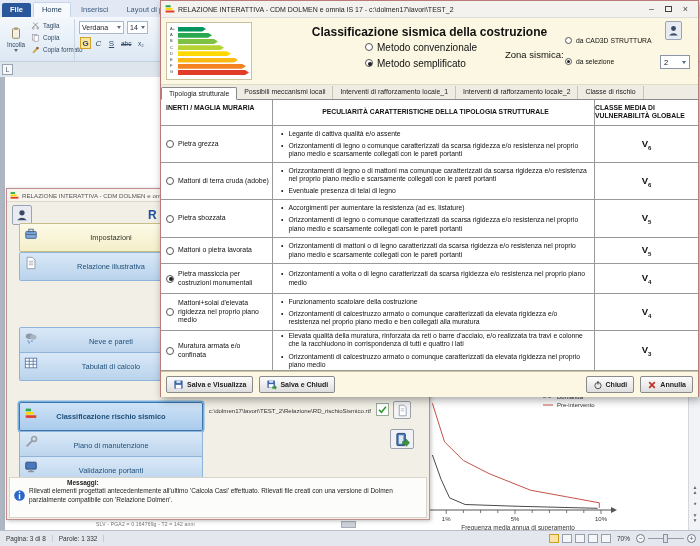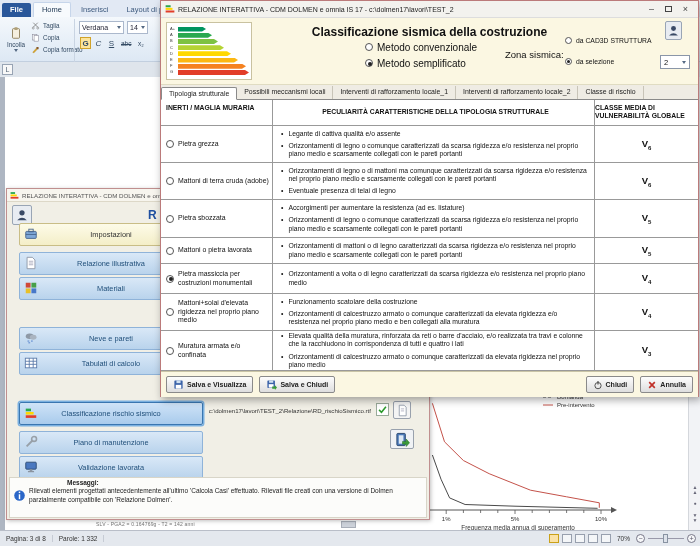--- a/index.html
+++ b/index.html
@@ -46,24 +46,24 @@
   .ztrack{width:36px;height:1px;background:#99a;position:relative;}
   .zthumb{position:absolute;left:15px;top:-4px;width:5px;height:9px;background:#dde2ea;border:1px solid #8893a2;}
   #chart{position:absolute;left:423px;top:390px;}
 
   
   .backwin{position:absolute;left:6px;top:188px;width:424px;height:332px;background:#f1efe6;border:1px solid #c08f8f;box-shadow:1px 1px 4px rgba(0,0,0,.25);}
   .bw-title{height:13px;display:flex;align-items:center;gap:3px;padding:0 3px;background:#f7f5ee;border-bottom:1px solid #ddd8c8;font-size:6.2px;color:#555;overflow:hidden;white-space:nowrap;}
   .bw-avatar{position:absolute;left:5px;top:16px;width:20px;height:20px;background:#e8ecf2;border:1px solid #99a5b5;border-radius:2px;display:flex;align-items:center;justify-content:center;}
   .bw-r{position:absolute;left:141px;top:19px;font-weight:bold;font-size:12px;color:#1f4fa0;}
   .bw-buttons{position:absolute;left:12px;top:0;width:184px;height:100%;}
-  .bbtn{position:absolute;left:0;width:184px;height:23px;border:1px solid #8fb3d9;border-radius:2px;background:linear-gradient(#d9e8f7,#b9d3ec);display:flex;align-items:center;justify-content:center;font-size:7.4px;color:#1f4e79;}
+  .bbtn{position:absolute;left:0;width:184px;height:29px;border:1px solid #8fb3d9;border-radius:2px;background:linear-gradient(#d9e8f7,#b9d3ec);display:flex;align-items:center;justify-content:center;font-size:7.4px;color:#1f4e79;}
   .bbtn .bicn{position:absolute;left:4px;top:3px;}
   .bbtn.cream{background:linear-gradient(#fdfbe8,#f4eec8);border-color:#c9bd86;color:#333;}
-  .bbtn.sel{box-shadow:0 0 0 1.5px #7ab0e0;border-color:#3a76b0;background:linear-gradient(#cfe3f7,#a9cbec);}
+  .bbtn.sel{box-shadow:0 0 0 1.5px #7ab0e0;border-color:#3a76b0;background:linear-gradient(#cfe3f7,#a9cbec);font-weight:bold;}
   .bw-path{position:absolute;left:174px;top:218px;width:190px;font-size:6.1px;color:#333;text-align:right;white-space:nowrap;overflow:hidden;}
   .bw-check{position:absolute;left:369px;top:214px;width:13px;height:13px;background:#fff;border:1px solid #9aab9a;display:flex;align-items:center;justify-content:center;}
   .bw-docbtn{position:absolute;left:386px;top:212px;width:18px;height:18px;border:1px solid #99a1ad;background:#f4f4f4;border-radius:2px;display:flex;align-items:center;justify-content:center;}
   .bw-export{position:absolute;left:383px;top:240px;width:24px;height:20px;border:1px solid #99a1ad;background:#f0f2f5;border-radius:2px;display:flex;align-items:center;justify-content:center;}
   .bw-msg{position:absolute;left:2px;top:288px;width:418px;height:41px;background:#fcfcfa;border:1px solid #d8d5c8;}
   .msg-label{position:absolute;left:57px;top:1px;font-size:6.5px;font-weight:bold;color:#222;}
   .msg-icon{position:absolute;left:3px;top:11px;}
   .msg-text{position:absolute;left:19px;top:9px;width:386px;font-size:6.5px;color:#222;line-height:1.35;}
 
   
@@ -287,31 +287,20 @@
           <span class="icn bicn">
             <svg viewBox="0 0 16 16" width="14" height="14">
               <path d="M3.5 1.5 h6 l3 3 v10 h-9 z" fill="#fff" stroke="#8a94a4"></path>
               <line x1="5.5" y1="6" x2="10.5" y2="6" stroke="#aab"></line>
               <line x1="5.5" y1="8" x2="10.5" y2="8" stroke="#aab"></line>
               <line x1="5.5" y1="10" x2="10.5" y2="10" stroke="#aab"></line>
             </svg>
           </span>
           <span>Relazione illustrativa</span>
         </div>
-        <div class="bbtn" style="top: 88px;">
-          <span class="icn bicn">
-            <svg viewBox="0 0 16 16" width="14" height="14">
-              <rect x="2" y="2" width="5.5" height="5.5" fill="#d04838"></rect>
-              <rect x="8.5" y="2" width="5.5" height="5.5" fill="#48a048"></rect>
-              <rect x="2" y="8.5" width="5.5" height="5.5" fill="#e8c028"></rect>
-              <rect x="8.5" y="8.5" width="5.5" height="5.5" fill="#4878c8"></rect>
-            </svg>
-          </span>
-          <span>Materiali</span>
-        </div>
         <div class="bbtn" style="top: 138px;">
           <span class="icn bicn">
             <svg viewBox="0 0 16 16" width="14" height="14">
               <ellipse cx="6.5" cy="6" rx="4.5" ry="3.2" fill="#8e99a6"></ellipse>
               <ellipse cx="10.5" cy="7.2" rx="3.8" ry="2.8" fill="#aab4c0"></ellipse>
               <line x1="4" y1="11.5" x2="6" y2="11.5" stroke="#4878c8"></line>
               <line x1="8" y1="11.5" x2="10" y2="11.5" stroke="#4878c8"></line>
               <line x1="5" y1="13.5" x2="7" y2="13.5" stroke="#4878c8"></line>
             </svg>
           </span>
@@ -349,21 +338,21 @@
           <span>Piano di manutenzione</span>
         </div>
         <div class="bbtn" style="top: 267px;">
           <span class="icn bicn">
             <svg viewBox="0 0 16 16" width="14" height="14">
               <rect x="2" y="2.5" width="12" height="8" rx="1" fill="#4a78c0" stroke="#2a4870"></rect>
               <rect x="6.5" y="10.5" width="3" height="2" fill="#8a94a0"></rect>
               <rect x="4.5" y="12.5" width="7" height="1.5" fill="#8a94a0"></rect>
             </svg>
           </span>
-          <span>Validazione lavorata</span>
+          <span>Validazione portanti</span>
         </div>
       </div>
     <div class="bw-path">c:\dolmen17\lavori\TEST_2\Relazione\RD_rischioSismico.rtf</div>
     <div class="bw-check">
         <span class="icn" id="icn-check">
           <svg viewBox="0 0 16 16" width="11" height="11">
             <path d="M3 8.5 L6.5 12 L13 4" fill="none" stroke="#2a9a2a" stroke-width="2.2"></path>
           </svg>
         </span>
       </div>

